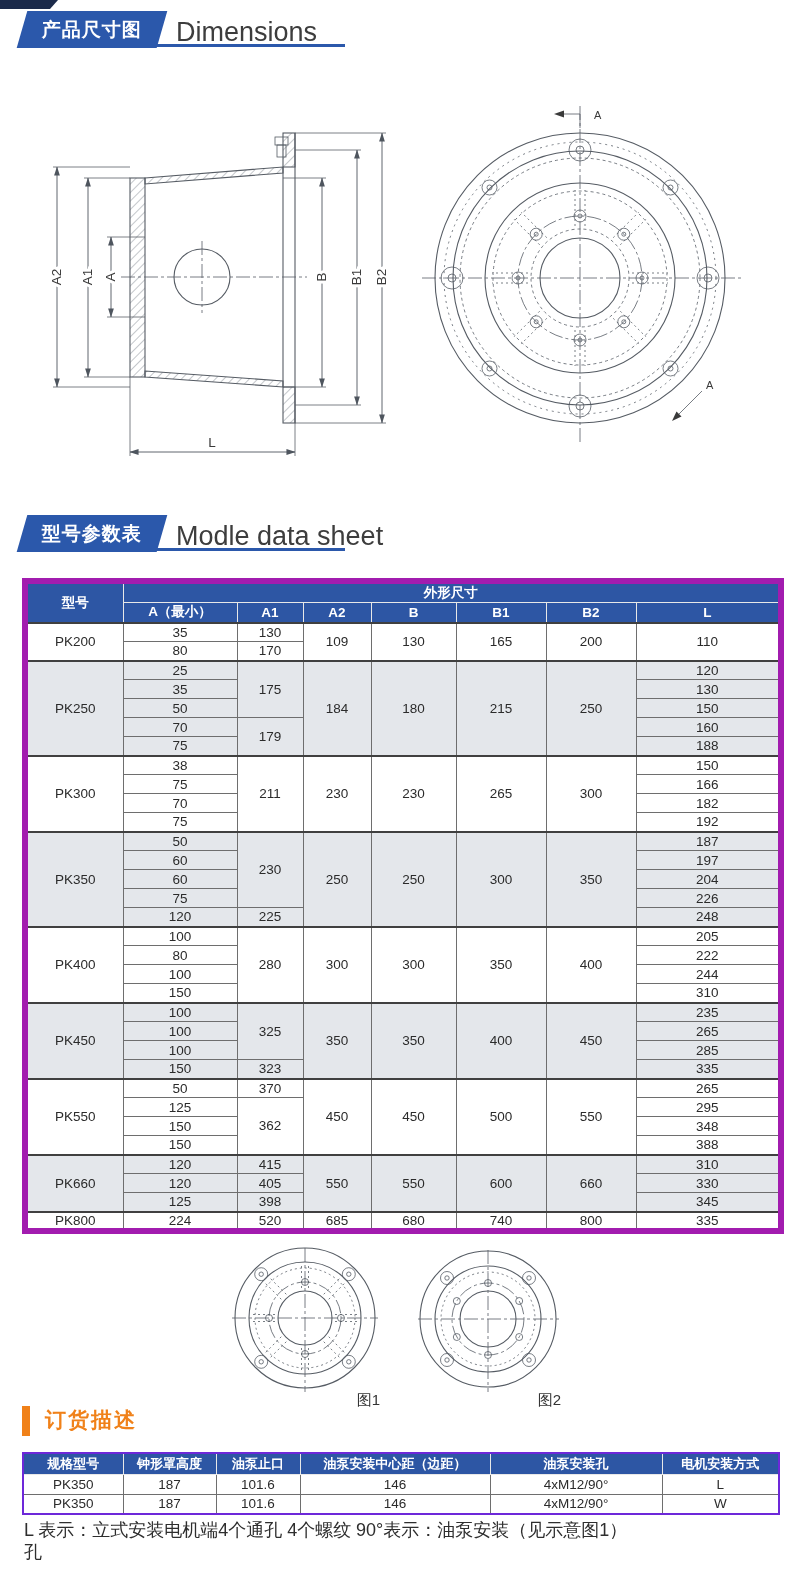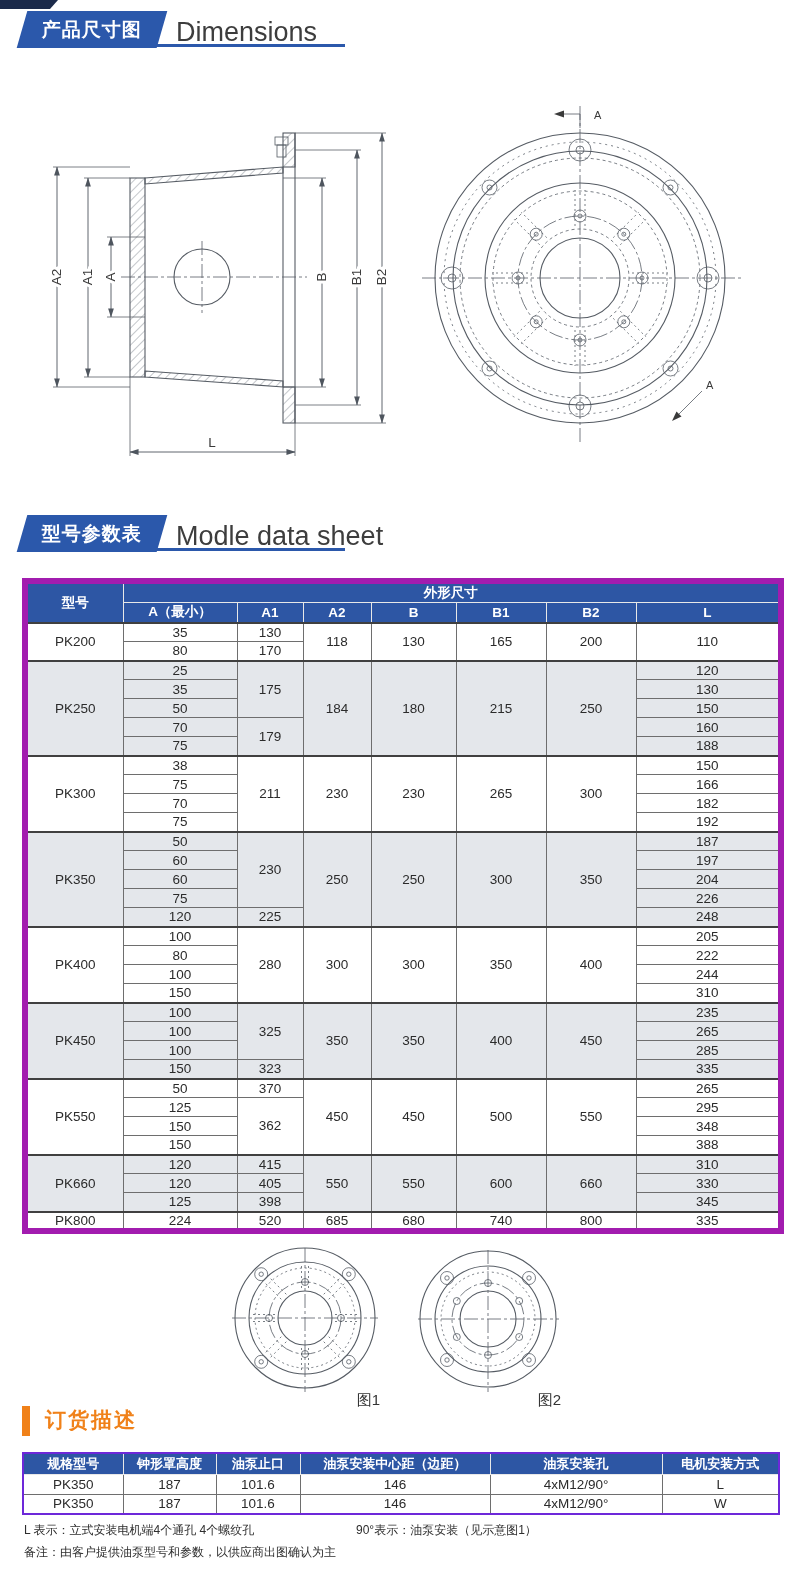--- a/index.html
+++ b/index.html
@@ -43,21 +43,21 @@
   .order-header{position:absolute;left:22px;top:1406px;display:flex;align-items:flex-start}
   .order-bar{width:8px;height:30px;background:#f08119;margin-right:15px}
   .order-title{font-size:21px;font-weight:bold;color:#f08119;letter-spacing:2px}
 
   #order-table{position:absolute;left:22px;top:1452px;width:756px;border-collapse:collapse;
     table-layout:fixed;border:2px solid #6d28d9;font-size:13.5px}
   #order-table th{background:#2d56a4;color:#fff;font-weight:bold;border:1px solid #e8e8e8;height:21px;font-size:13px}
   #order-table td{border:1px solid #6e6e6e;height:20px;text-align:center;color:#2b2b2b}
 
   
-  .notes{position:absolute;left:24px;top:1519px;width:745px;font-size:12px;color:#2e2e2e}
+  .notes{position:absolute;left:24px;top:1519px;width:745px;font-size:18px;color:#2e2e2e}
   .note-row{display:flex;line-height:22px}
   .note-left{width:332px}
 </style>
 </head>
 <body>
 
 <div>
   <div class="navy-accent"></div>
   <div class="para" style="left:22px;top:11px">
     <span>产品尺寸图</span>
@@ -236,21 +236,21 @@
       <th>B1</th>
       <th>B2</th>
       <th>L</th>
     </tr>
   </thead>
 <tbody class="">
       <tr>
         <td rowspan="2">PK200</td>
         <td>35</td>
         <td>130</td>
-        <td rowspan="2">118</td>
+        <td rowspan="2">109</td>
         <td rowspan="2">130</td>
         <td rowspan="2">165</td>
         <td rowspan="2">200</td>
         <td rowspan="2">110</td>
       </tr>
       <tr>
         <td>80</td>
         <td>170</td>
       </tr>
     </tbody>
@@ -558,16 +558,13 @@
         <td>W</td>
       </tr>
     </tbody>
 </table>
 
 <div class="notes">
   <div class="note-row">
     <span class="note-left">L 表示：立式安装电机端4个通孔  4个螺纹孔</span>
     <span>90°表示：油泵安装（见示意图1）</span>
   </div>
-  <div class="note-row">
-    <span>备注：由客户提供油泵型号和参数，以供应商出图确认为主</span>
-  </div>
 </div>
 
 </body></html>

